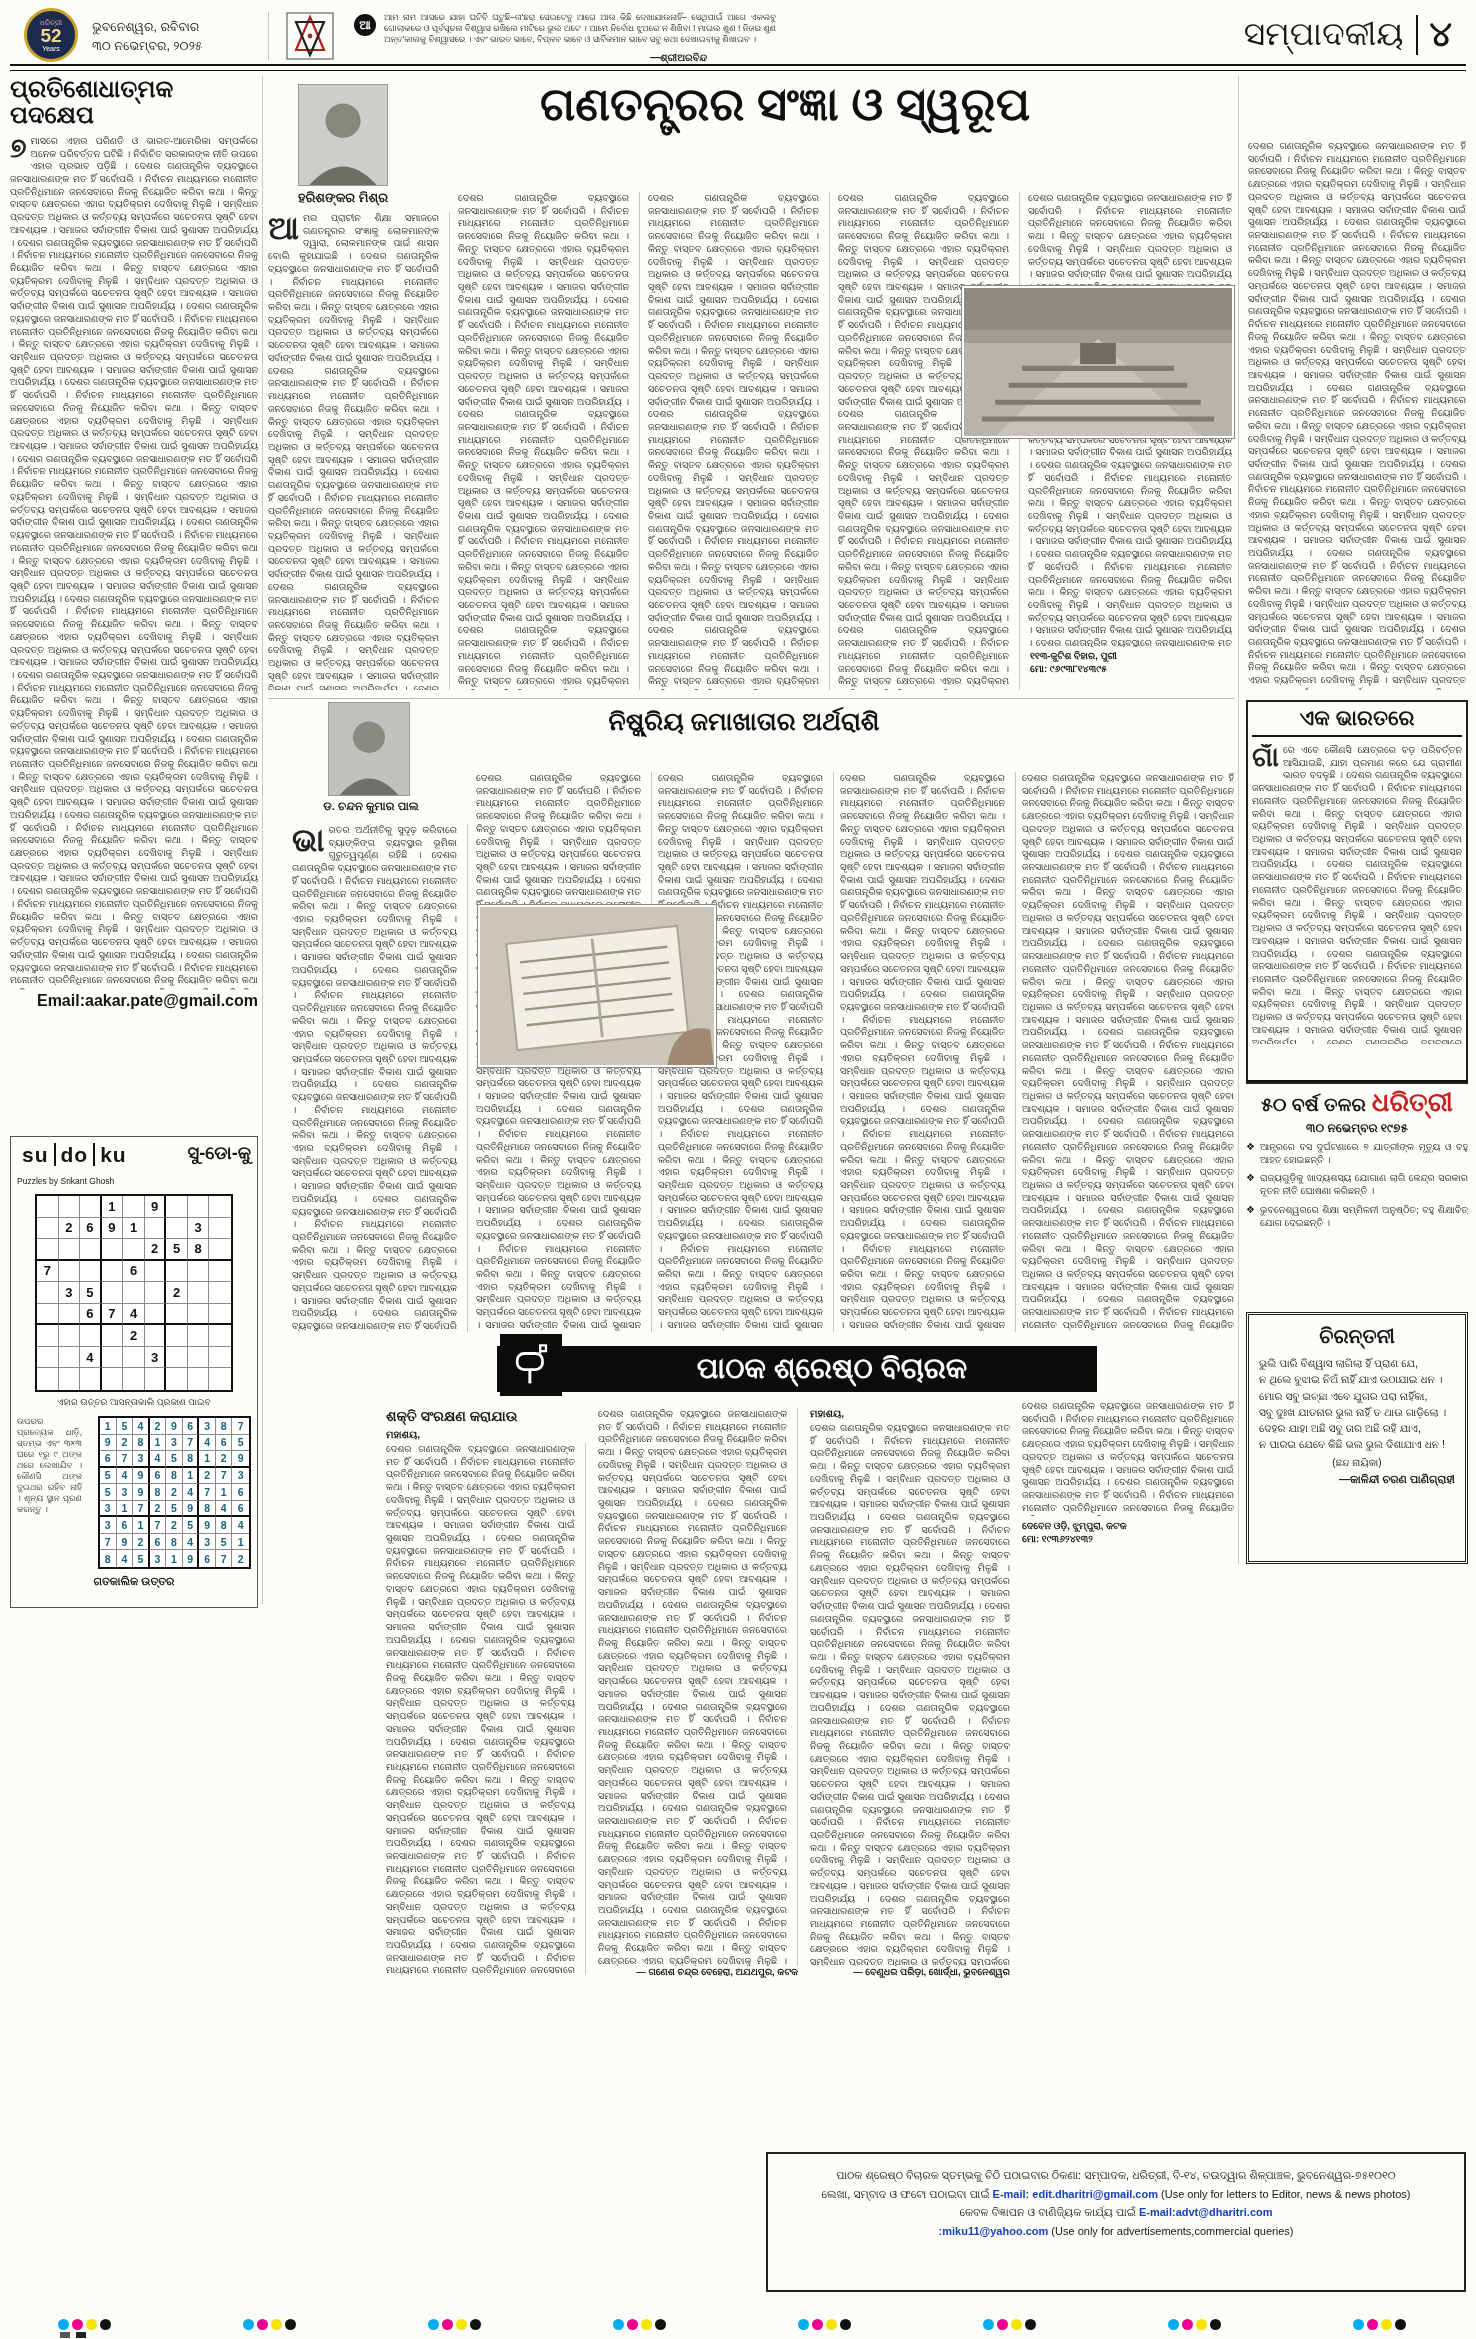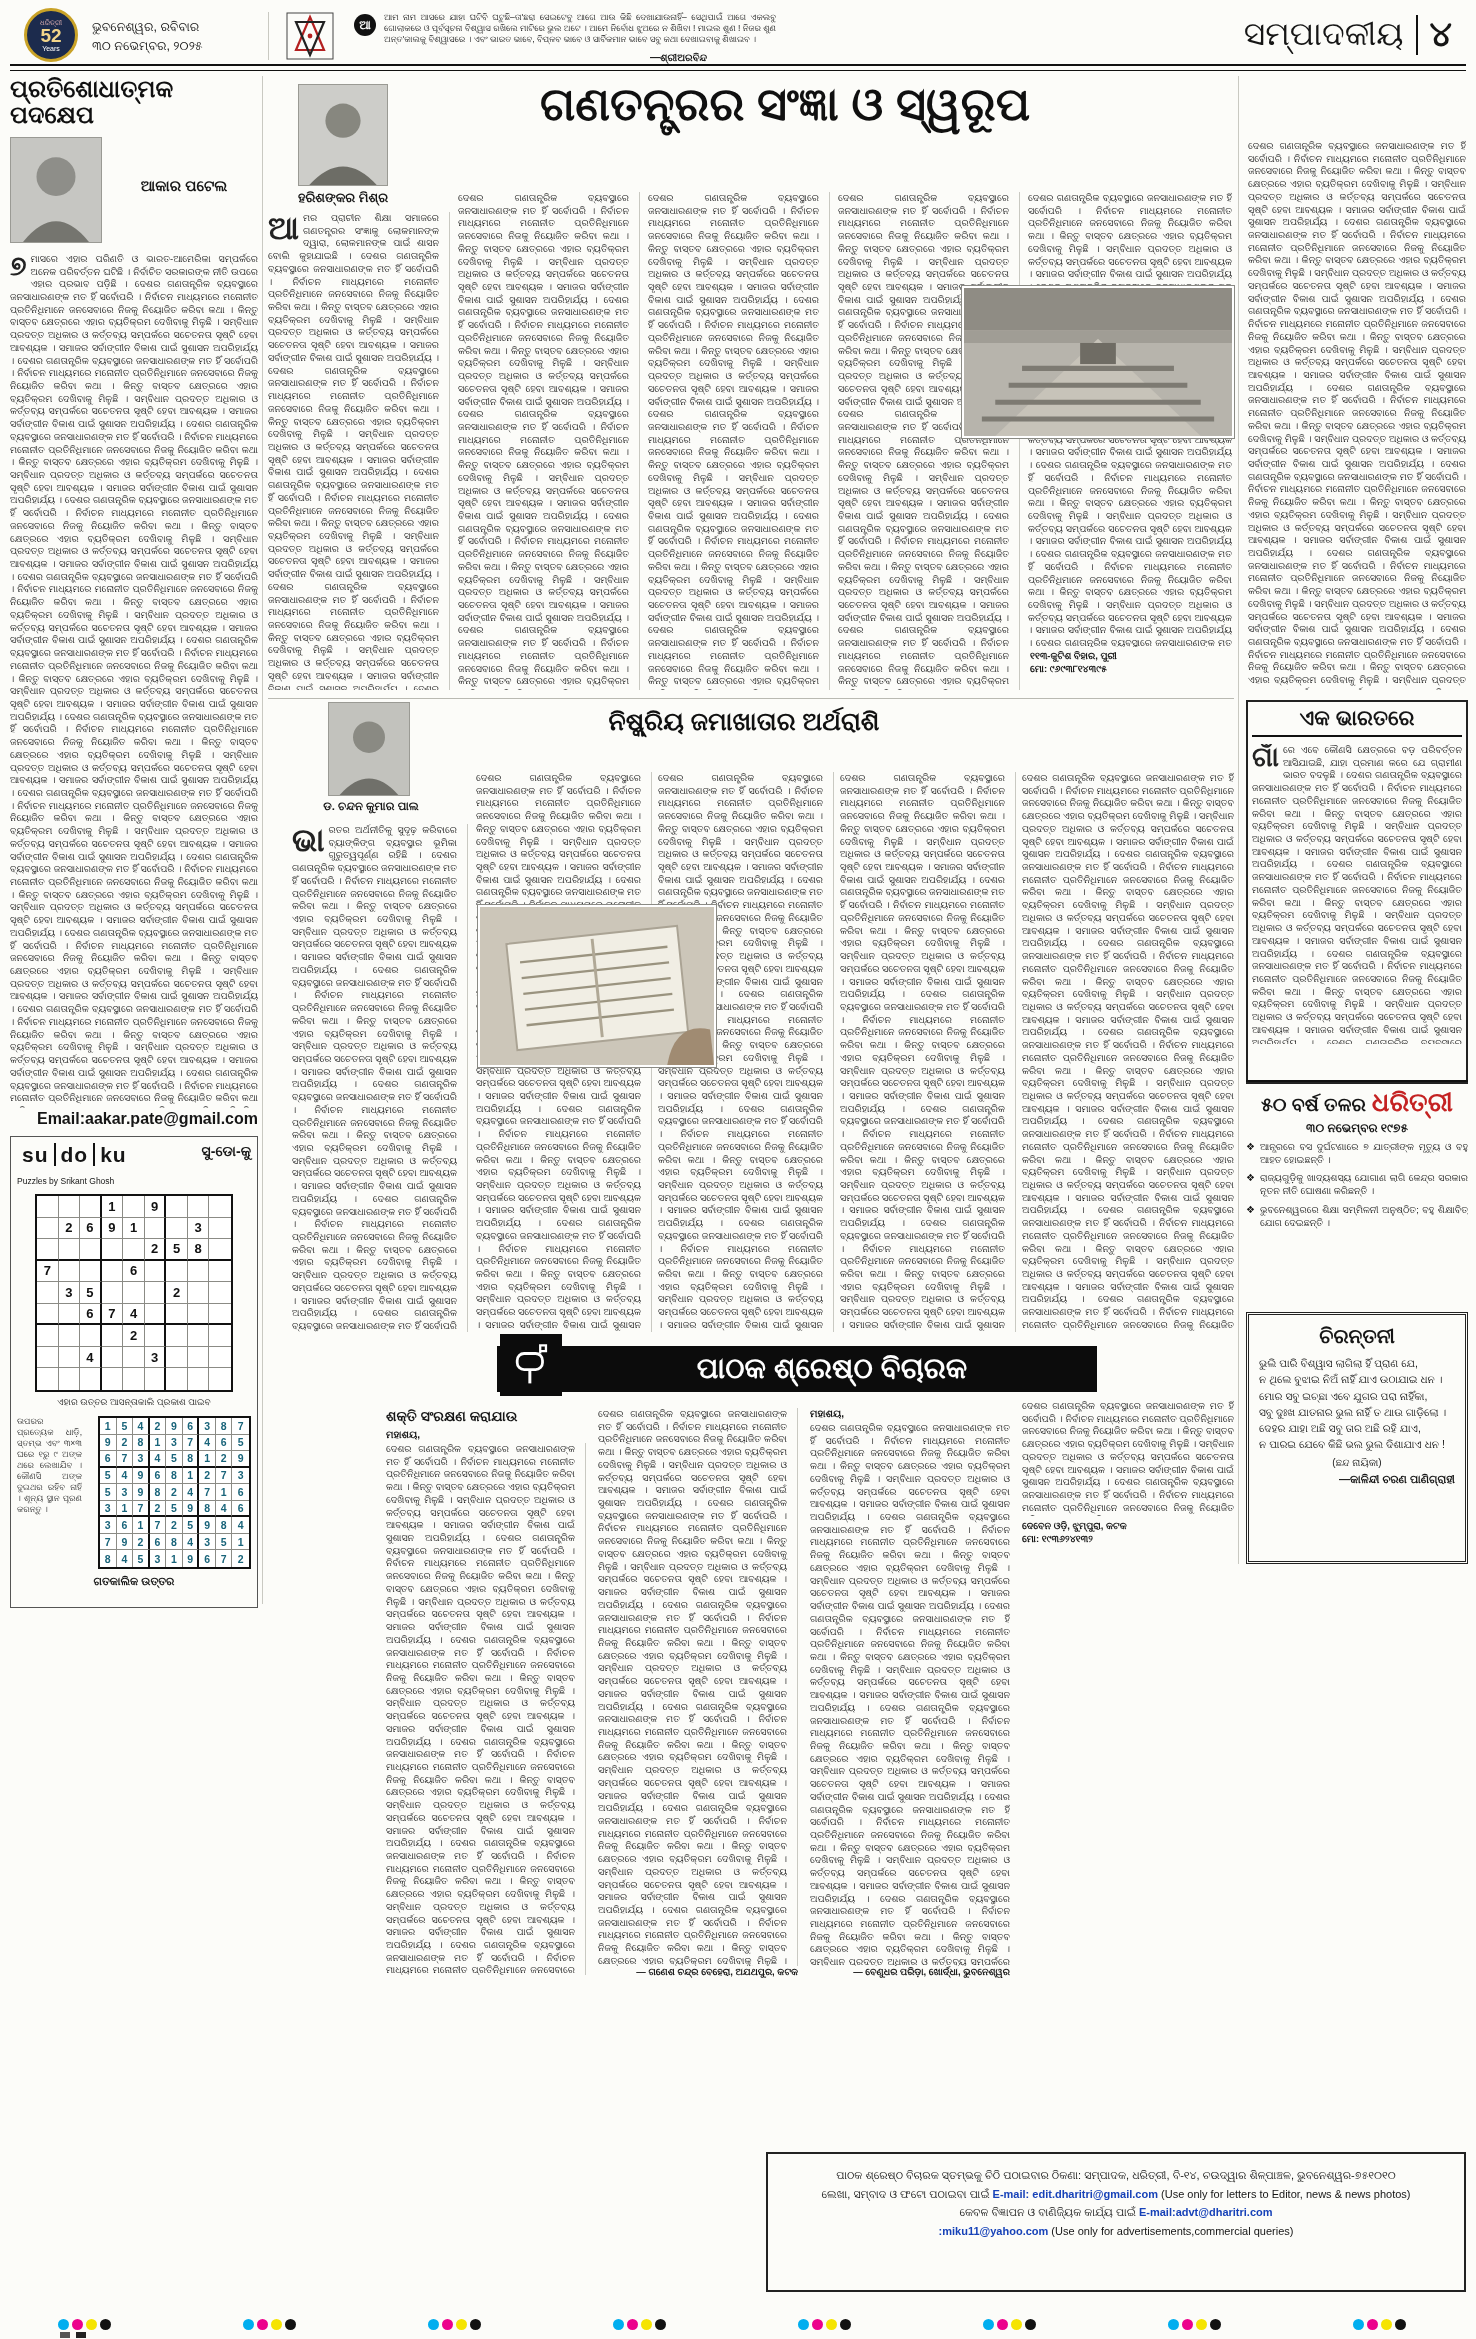--- a/index.html
+++ b/index.html
@@ -83,46 +83,36 @@
       <span class="pageno">୪</span>
     </div>
   </header>
   <div class="abs" style="left:10px;top:70px;width:1456px;border-top:1px solid #111"></div>
 
   <div class="abs vline" style="left:262px;top:76px;height:1528px"></div>
   <div class="abs vline" style="left:1238px;top:76px;height:1488px"></div>
 
   <article class="abs" style="left:10px;top:76px;width:248px;height:1052px">
     <h2 class="headline" style="font-size:24px;line-height:1.1">ପ୍ରତିଶୋଧାତ୍ମକ ପଦକ୍ଷେପ</h2>
-    <div style="margin-top:8px;overflow:hidden">
-      <div class="photo" style="float:left;width:92px;height:106px;margin:0 8px 4px 0">
-        <svg viewBox="0 0 60 70" preserveAspectRatio="none">
-          <rect width="60" height="70" fill="#c6c6c2"></rect>
-          <circle cx="30" cy="26" r="13" fill="#8e8e89"></circle>
-          <path d="M8 70 Q30 42 52 70 Z" fill="#75756f"></path>
-        </svg>
-      </div>
-      <div class="bold center" style="padding-top:40px;font-size:15px">ଆକାର ପଟେଲ</div>
-    </div>
     <div class="body-text just" style="height:855px;margin-top:6px">
       <span class="dropcap">୭</span><span> ମାସରେ ଏହାର ପରିଣତି ଓ ଭାରତ-ଆମେରିକା ସମ୍ପର୍କରେ ଅନେକ ପରିବର୍ତ୍ତନ ଘଟିଛି । ନିର୍ବାଚିତ ସରକାରଙ୍କ ନୀତି ଉପରେ ଏହାର ପ୍ରଭାବ ପଡ଼ିଛି ।</span>
       <span>ଦେଶର ଗଣତାନ୍ତ୍ରିକ ବ୍ୟବସ୍ଥାରେ ଜନସାଧାରଣଙ୍କ ମତ ହିଁ ସର୍ବୋପରି । ନିର୍ବାଚନ ମାଧ୍ୟମରେ ମନୋନୀତ ପ୍ରତିନିଧିମାନେ ଜନସେବାରେ ନିଜକୁ ନିୟୋଜିତ କରିବା କଥା । କିନ୍ତୁ ବାସ୍ତବ କ୍ଷେତ୍ରରେ ଏହାର ବ୍ୟତିକ୍ରମ ଦେଖିବାକୁ ମିଳୁଛି । ସମ୍ବିଧାନ ପ୍ରଦତ୍ତ ଅଧିକାର ଓ କର୍ତ୍ତବ୍ୟ ସମ୍ପର୍କରେ ସଚେତନତା ସୃଷ୍ଟି ହେବା ଆବଶ୍ୟକ । ସମାଜର ସର୍ବାଙ୍ଗୀନ ବିକାଶ ପାଇଁ ସୁଶାସନ ଅପରିହାର୍ଯ୍ୟ । ଦେଶର ଗଣତାନ୍ତ୍ରିକ ବ୍ୟବସ୍ଥାରେ ଜନସାଧାରଣଙ୍କ ମତ ହିଁ ସର୍ବୋପରି । ନିର୍ବାଚନ ମାଧ୍ୟମରେ ମନୋନୀତ ପ୍ରତିନିଧିମାନେ ଜନସେବାରେ ନିଜକୁ ନିୟୋଜିତ କରିବା କଥା । କିନ୍ତୁ ବାସ୍ତବ କ୍ଷେତ୍ରରେ ଏହାର ବ୍ୟତିକ୍ରମ ଦେଖିବାକୁ ମିଳୁଛି । ସମ୍ବିଧାନ ପ୍ରଦତ୍ତ ଅଧିକାର ଓ କର୍ତ୍ତବ୍ୟ ସମ୍ପର୍କରେ ସଚେତନତା ସୃଷ୍ଟି ହେବା ଆବଶ୍ୟକ । ସମାଜର ସର୍ବାଙ୍ଗୀନ ବିକାଶ ପାଇଁ ସୁଶାସନ ଅପରିହାର୍ଯ୍ୟ । ଦେଶର ଗଣତାନ୍ତ୍ରିକ ବ୍ୟବସ୍ଥାରେ ଜନସାଧାରଣଙ୍କ ମତ ହିଁ ସର୍ବୋପରି । ନିର୍ବାଚନ ମାଧ୍ୟମରେ ମନୋନୀତ ପ୍ରତିନିଧିମାନେ ଜନସେବାରେ ନିଜକୁ ନିୟୋଜିତ କରିବା କଥା । କିନ୍ତୁ ବାସ୍ତବ କ୍ଷେତ୍ରରେ ଏହାର ବ୍ୟତିକ୍ରମ ଦେଖିବାକୁ ମିଳୁଛି । ସମ୍ବିଧାନ ପ୍ରଦତ୍ତ ଅଧିକାର ଓ କର୍ତ୍ତବ୍ୟ ସମ୍ପର୍କରେ ସଚେତନତା ସୃଷ୍ଟି ହେବା ଆବଶ୍ୟକ । ସମାଜର ସର୍ବାଙ୍ଗୀନ ବିକାଶ ପାଇଁ ସୁଶାସନ ଅପରିହାର୍ଯ୍ୟ । ଦେଶର ଗଣତାନ୍ତ୍ରିକ ବ୍ୟବସ୍ଥାରେ ଜନସାଧାରଣଙ୍କ ମତ ହିଁ ସର୍ବୋପରି । ନିର୍ବାଚନ ମାଧ୍ୟମରେ ମନୋନୀତ ପ୍ରତିନିଧିମାନେ ଜନସେବାରେ ନିଜକୁ ନିୟୋଜିତ କରିବା କଥା । କିନ୍ତୁ ବାସ୍ତବ କ୍ଷେତ୍ରରେ ଏହାର ବ୍ୟତିକ୍ରମ ଦେଖିବାକୁ ମିଳୁଛି । ସମ୍ବିଧାନ ପ୍ରଦତ୍ତ ଅଧିକାର ଓ କର୍ତ୍ତବ୍ୟ ସମ୍ପର୍କରେ ସଚେତନତା ସୃଷ୍ଟି ହେବା ଆବଶ୍ୟକ । ସମାଜର ସର୍ବାଙ୍ଗୀନ ବିକାଶ ପାଇଁ ସୁଶାସନ ଅପରିହାର୍ଯ୍ୟ । ଦେଶର ଗଣତାନ୍ତ୍ରିକ ବ୍ୟବସ୍ଥାରେ ଜନସାଧାରଣଙ୍କ ମତ ହିଁ ସର୍ବୋପରି । ନିର୍ବାଚନ ମାଧ୍ୟମରେ ମନୋନୀତ ପ୍ରତିନିଧିମାନେ ଜନସେବାରେ ନିଜକୁ ନିୟୋଜିତ କରିବା କଥା । କିନ୍ତୁ ବାସ୍ତବ କ୍ଷେତ୍ରରେ ଏହାର ବ୍ୟତିକ୍ରମ ଦେଖିବାକୁ ମିଳୁଛି । ସମ୍ବିଧାନ ପ୍ରଦତ୍ତ ଅଧିକାର ଓ କର୍ତ୍ତବ୍ୟ ସମ୍ପର୍କରେ ସଚେତନତା ସୃଷ୍ଟି ହେବା ଆବଶ୍ୟକ । ସମାଜର ସର୍ବାଙ୍ଗୀନ ବିକାଶ ପାଇଁ ସୁଶାସନ ଅପରିହାର୍ଯ୍ୟ । ଦେଶର ଗଣତାନ୍ତ୍ରିକ ବ୍ୟବସ୍ଥାରେ ଜନସାଧାରଣଙ୍କ ମତ ହିଁ ସର୍ବୋପରି । ନିର୍ବାଚନ ମାଧ୍ୟମରେ ମନୋନୀତ ପ୍ରତିନିଧିମାନେ ଜନସେବାରେ ନିଜକୁ ନିୟୋଜିତ କରିବା କଥା । କିନ୍ତୁ ବାସ୍ତବ କ୍ଷେତ୍ରରେ ଏହାର ବ୍ୟତିକ୍ରମ ଦେଖିବାକୁ ମିଳୁଛି । ସମ୍ବିଧାନ ପ୍ରଦତ୍ତ ଅଧିକାର ଓ କର୍ତ୍ତବ୍ୟ ସମ୍ପର୍କରେ ସଚେତନତା ସୃଷ୍ଟି ହେବା ଆବଶ୍ୟକ । ସମାଜର ସର୍ବାଙ୍ଗୀନ ବିକାଶ ପାଇଁ ସୁଶାସନ ଅପରିହାର୍ଯ୍ୟ । ଦେଶର ଗଣତାନ୍ତ୍ରିକ ବ୍ୟବସ୍ଥାରେ ଜନସାଧାରଣଙ୍କ ମତ ହିଁ ସର୍ବୋପରି । ନିର୍ବାଚନ ମାଧ୍ୟମରେ ମନୋନୀତ ପ୍ରତିନିଧିମାନେ ଜନସେବାରେ ନିଜକୁ ନିୟୋଜିତ କରିବା କଥା । କିନ୍ତୁ ବାସ୍ତବ କ୍ଷେତ୍ରରେ ଏହାର ବ୍ୟତିକ୍ରମ ଦେଖିବାକୁ ମିଳୁଛି । ସମ୍ବିଧାନ ପ୍ରଦତ୍ତ ଅଧିକାର ଓ କର୍ତ୍ତବ୍ୟ ସମ୍ପର୍କରେ ସଚେତନତା ସୃଷ୍ଟି ହେବା ଆବଶ୍ୟକ । ସମାଜର ସର୍ବାଙ୍ଗୀନ ବିକାଶ ପାଇଁ ସୁଶାସନ ଅପରିହାର୍ଯ୍ୟ । ଦେଶର ଗଣତାନ୍ତ୍ରିକ ବ୍ୟବସ୍ଥାରେ ଜନସାଧାରଣଙ୍କ ମତ ହିଁ ସର୍ବୋପରି । ନିର୍ବାଚନ ମାଧ୍ୟମରେ ମନୋନୀତ ପ୍ରତିନିଧିମାନେ ଜନସେବାରେ ନିଜକୁ ନିୟୋଜିତ କରିବା କଥା । କିନ୍ତୁ ବାସ୍ତବ କ୍ଷେତ୍ରରେ ଏହାର ବ୍ୟତିକ୍ରମ ଦେଖିବାକୁ ମିଳୁଛି । ସମ୍ବିଧାନ ପ୍ରଦତ୍ତ ଅଧିକାର ଓ କର୍ତ୍ତବ୍ୟ ସମ୍ପର୍କରେ ସଚେତନତା ସୃଷ୍ଟି ହେବା ଆବଶ୍ୟକ । ସମାଜର ସର୍ବାଙ୍ଗୀନ ବିକାଶ ପାଇଁ ସୁଶାସନ ଅପରିହାର୍ଯ୍ୟ । ଦେଶର ଗଣତାନ୍ତ୍ରିକ ବ୍ୟବସ୍ଥାରେ ଜନସାଧାରଣଙ୍କ ମତ ହିଁ ସର୍ବୋପରି । ନିର୍ବାଚନ ମାଧ୍ୟମରେ ମନୋନୀତ ପ୍ରତିନିଧିମାନେ ଜନସେବାରେ ନିଜକୁ ନିୟୋଜିତ କରିବା କଥା । କିନ୍ତୁ ବାସ୍ତବ କ୍ଷେତ୍ରରେ ଏହାର ବ୍ୟତିକ୍ରମ ଦେଖିବାକୁ ମିଳୁଛି । ସମ୍ବିଧାନ ପ୍ରଦତ୍ତ ଅଧିକାର ଓ କର୍ତ୍ତବ୍ୟ ସମ୍ପର୍କରେ ସଚେତନତା ସୃଷ୍ଟି ହେବା ଆବଶ୍ୟକ । ସମାଜର ସର୍ବାଙ୍ଗୀନ ବିକାଶ ପାଇଁ ସୁଶାସନ ଅପରିହାର୍ଯ୍ୟ । ଦେଶର ଗଣତାନ୍ତ୍ରିକ ବ୍ୟବସ୍ଥାରେ ଜନସାଧାରଣଙ୍କ ମତ ହିଁ ସର୍ବୋପରି । ନିର୍ବାଚନ ମାଧ୍ୟମରେ ମନୋନୀତ ପ୍ରତିନିଧିମାନେ ଜନସେବାରେ ନିଜକୁ ନିୟୋଜିତ କରିବା କଥା । କିନ୍ତୁ ବାସ୍ତବ କ୍ଷେତ୍ରରେ ଏହାର ବ୍ୟତିକ୍ରମ ଦେଖିବାକୁ ମିଳୁଛି । ସମ୍ବିଧାନ ପ୍ରଦତ୍ତ ଅଧିକାର ଓ କର୍ତ୍ତବ୍ୟ ସମ୍ପର୍କରେ ସଚେତନତା ସୃଷ୍ଟି ହେବା ଆବଶ୍ୟକ । ସମାଜର ସର୍ବାଙ୍ଗୀନ ବିକାଶ ପାଇଁ ସୁଶାସନ ଅପରିହାର୍ଯ୍ୟ । ଦେଶର ଗଣତାନ୍ତ୍ରିକ ବ୍ୟବସ୍ଥାରେ ଜନସାଧାରଣଙ୍କ ମତ ହିଁ ସର୍ବୋପରି । ନିର୍ବାଚନ ମାଧ୍ୟମରେ ମନୋନୀତ ପ୍ରତିନିଧିମାନେ ଜନସେବାରେ ନିଜକୁ ନିୟୋଜିତ କରିବା କଥା । କିନ୍ତୁ ବାସ୍ତବ କ୍ଷେତ୍ରରେ ଏହାର ବ୍ୟତିକ୍ରମ ଦେଖିବାକୁ ମିଳୁଛି । ସମ୍ବିଧାନ ପ୍ରଦତ୍ତ ଅଧିକାର ଓ କର୍ତ୍ତବ୍ୟ ସମ୍ପର୍କରେ ସଚେତନତା ସୃଷ୍ଟି ହେବା ଆବଶ୍ୟକ । ସମାଜର ସର୍ବାଙ୍ଗୀନ ବିକାଶ ପାଇଁ ସୁଶାସନ ଅପରିହାର୍ଯ୍ୟ । ଦେଶର ଗଣତାନ୍ତ୍ରିକ ବ୍ୟବସ୍ଥାରେ ଜନସାଧାରଣଙ୍କ ମତ ହିଁ ସର୍ବୋପରି । ନିର୍ବାଚନ ମାଧ୍ୟମରେ ମନୋନୀତ ପ୍ରତିନିଧିମାନେ ଜନସେବାରେ ନିଜକୁ ନିୟୋଜିତ କରିବା କଥା । କିନ୍ତୁ ବାସ୍ତବ କ୍ଷେତ୍ରରେ ଏହାର ବ୍ୟତିକ୍ରମ ଦେଖିବାକୁ ମିଳୁଛି । ସମ୍ବିଧାନ ପ୍ରଦତ୍ତ ଅଧିକାର ଓ କର୍ତ୍ତବ୍ୟ ସମ୍ପର୍କରେ ସଚେତନତା ସୃଷ୍ଟି ହେବା ଆବଶ୍ୟକ । ସମାଜର ସର୍ବାଙ୍ଗୀନ ବିକାଶ ପାଇଁ ସୁଶାସନ ଅପରିହାର୍ଯ୍ୟ । ଦେଶର ଗଣତାନ୍ତ୍ରିକ ବ୍ୟବସ୍ଥାରେ ଜନସାଧାରଣଙ୍କ ମତ ହିଁ ସର୍ବୋପରି । ନିର୍ବାଚନ ମାଧ୍ୟମରେ ମନୋନୀତ ପ୍ରତିନିଧିମାନେ ଜନସେବାରେ ନିଜକୁ ନିୟୋଜିତ କରିବା କଥା । କିନ୍ତୁ ବାସ୍ତବ କ୍ଷେତ୍ରରେ ଏହାର ବ୍ୟତିକ୍ରମ ଦେଖିବାକୁ ମିଳୁଛି । ସମ୍ବିଧାନ ପ୍ରଦତ୍ତ ଅଧିକାର ଓ କର୍ତ୍ତବ୍ୟ ସମ୍ପର୍କରେ ସଚେତନତା ସୃଷ୍ଟି ହେବା ଆବଶ୍ୟକ । ସମାଜର ସର୍ବାଙ୍ଗୀନ ବିକାଶ ପାଇଁ ସୁଶାସନ ଅପରିହାର୍ଯ୍ୟ ।</span>
     </div>
     <div class="bold right" style="font-size:16px;margin-top:2px">Email:aakar.pate@gmail.com</div>
   </article>
 
   <section class="abs" style="left:10px;top:1136px;width:248px;height:472px;border:1px solid #555;padding:6px">
     <div style="display:flex;justify-content:space-between;align-items:flex-start">
       <div>
         <div class="sudo-brand">
           <span>su</span><span>do</span><span>ku</span>
         </div>
         <div style="font-size:8.5px;margin-top:9px">Puzzles by Srikant Ghosh</div>
       </div>
-      <div class="bold" style="font-size:14px">ସୁ-ଡୋ-କୁ</div>
+      <div class="bold" style="font-size:18px">ସୁ-ଡୋ-କୁ</div>
     </div>
     <div class="sgrid puzzle" style="margin:8px auto 0">
         <div class="sd-cell r0 c0"></div>
         <div class="sd-cell r0 c1"></div>
         <div class="sd-cell r0 c2"></div>
         <div class="sd-cell r0 c3">1</div>
         <div class="sd-cell r0 c4"></div>
         <div class="sd-cell r0 c5">9</div>
         <div class="sd-cell r0 c6"></div>
         <div class="sd-cell r0 c7"></div>

